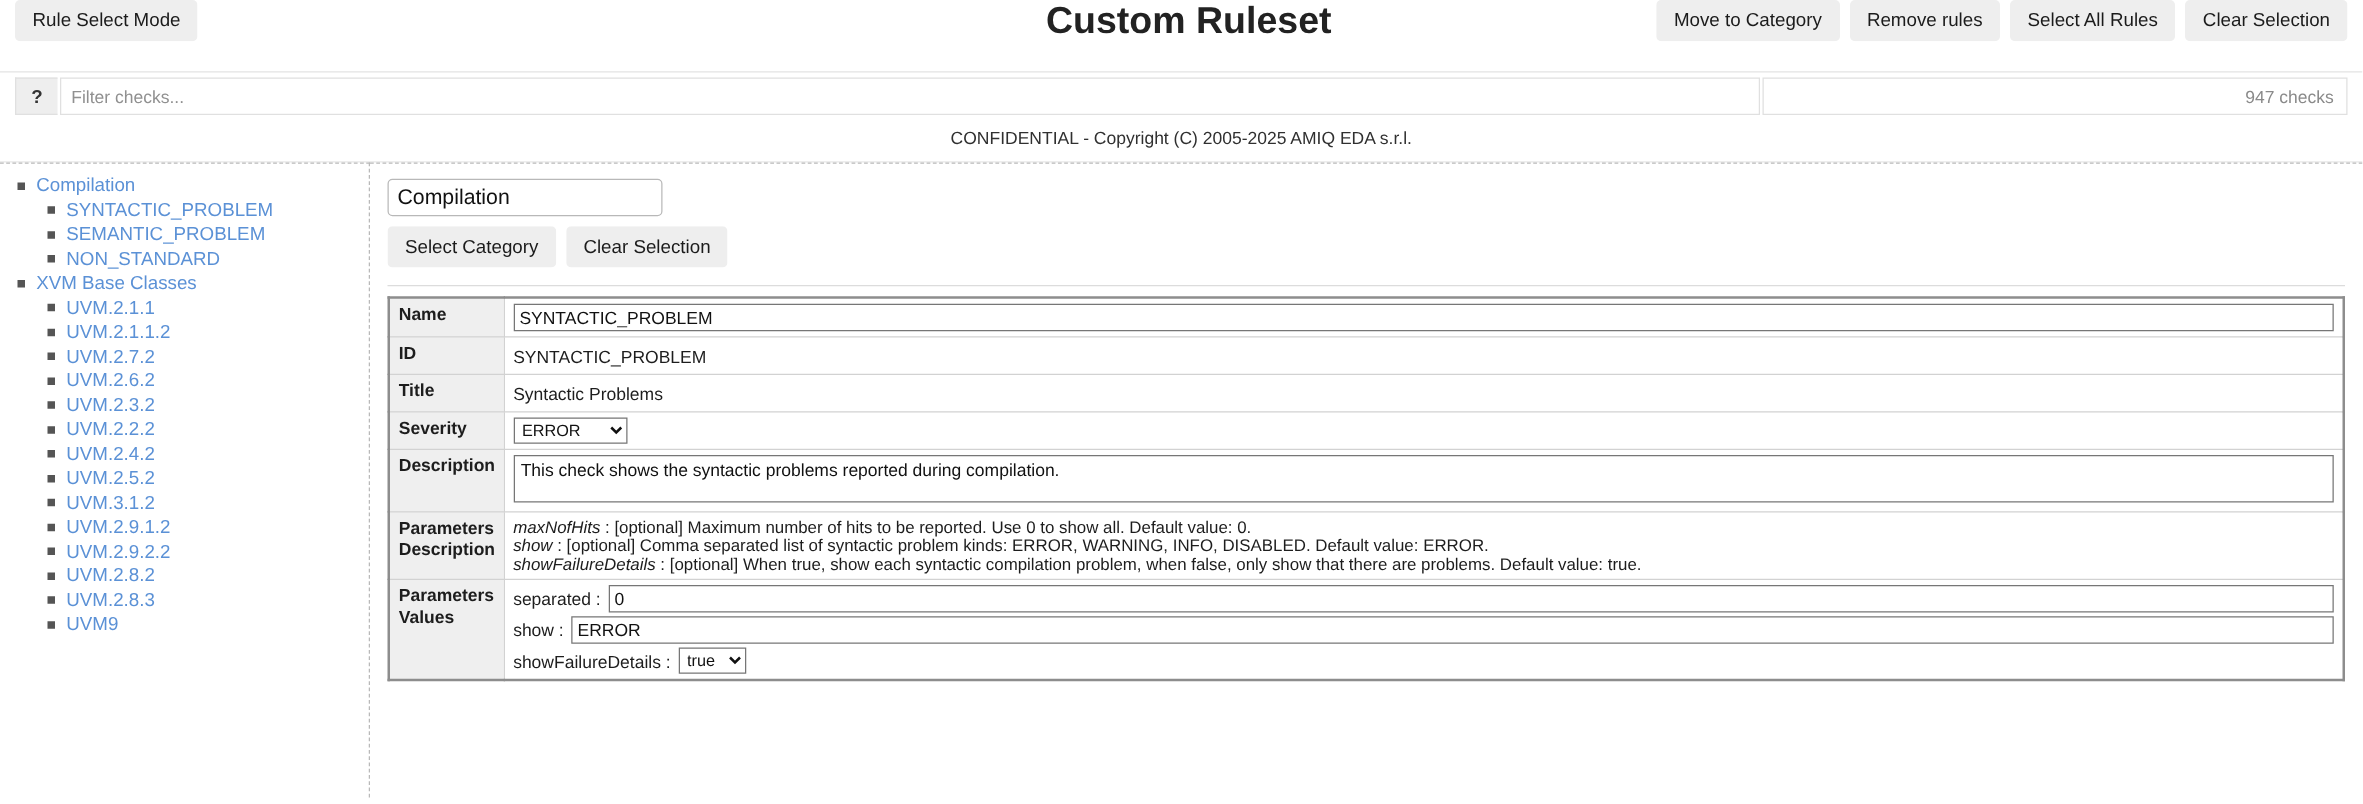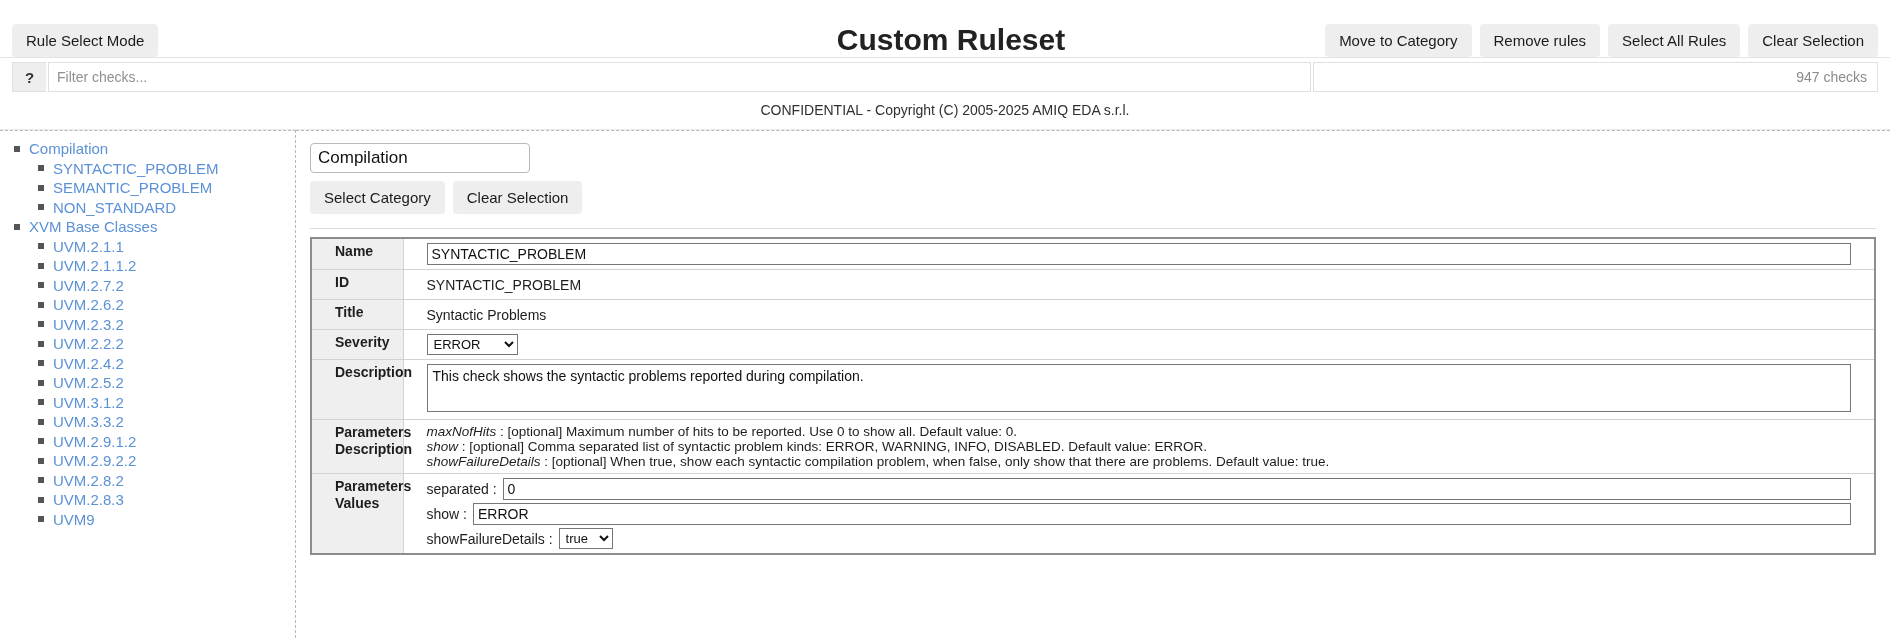--- a/index.html
+++ b/index.html
@@ -15,21 +15,21 @@
     color: #202020;
     overflow: hidden;
   }
 
   
   .toolbar {
     position: relative;
     height: 58px;
     border-bottom: 1px solid #e3e3e3;
     display: flex;
-    align-items: flex-end;
+    align-items: flex-start;
     padding: 0 12px;
   }
   .mode-group { display: flex; gap: 8px; align-items: center; }
   .btn {
     font-family: "Liberation Sans", sans-serif;
     font-size: 15px;
     color: #1b1b1b;
     background: #eeeeee;
     border: 1px solid transparent;
     border-radius: 4px;
@@ -88,21 +88,21 @@
     border: 1px solid #e0e0e0;
     background: #fff;
     padding: 0 8px;
     font-family: "Liberation Sans", sans-serif;
     font-size: 14px;
     color: #1d4ed8;
     outline: none;
   }
   .filter-input::placeholder { color: #909090; }
   .checks-count {
-    width: 565px;
+    width: 468px;
     border: 1px solid #e0e0e0;
     background: #fff;
     display: flex;
     align-items: center;
     justify-content: flex-end;
     padding-right: 10px;
     color: #8a8a8a;
     font-size: 14px;
   }
 
@@ -193,21 +193,21 @@
     margin-top: 8px;
     width: 100%;
     border-collapse: collapse;
     border: 2px solid #8d8d8d;
     background: #fff;
     table-layout: fixed;
   }
   .detail-table td {
     border-bottom: 1px solid #d2d2d2;
     vertical-align: top;
-    padding: 4px 23px;
+    padding: 4px 7px;
     font-size: 14px;
     color: #1d1d1d;
   }
   .detail-table tr:last-child td { border-bottom: none; }
   td.label {
     width: 92px;
     background: #efefef;
     font-weight: bold;
     border-right: 1px solid #d2d2d2;
     white-space: normal;
@@ -230,21 +230,21 @@
     font-family: "Liberation Sans", sans-serif;
     font-size: 13px;
     color: #111;
     border: 1px solid #767676;
     background: #fff;
     padding: 1px 2px;
     outline: none;
   }
   .desc-area {
     width: 100%;
-    height: 48px;
+    height: 38px;
     resize: none;
     font-family: "Liberation Sans", sans-serif;
     font-size: 14px;
     color: #111;
     border: 1px solid #767676;
     padding: 3px 5px;
     background: #fff;
     outline: none;
     overflow: hidden;
     line-height: 17px;
@@ -375,26 +375,20 @@
         <li>
           <div class="tree-node child">
             <span class="bullet"></span>
             <a class="tree-link">UVM.2.5.2</a>
           </div>
         </li>
         <li>
           <div class="tree-node child">
             <span class="bullet"></span>
             <a class="tree-link">UVM.3.1.2</a>
-          </div>
-        </li>
-        <li>
-          <div class="tree-node child">
-            <span class="bullet"></span>
-            <a class="tree-link">UVM.3.3.2</a>
           </div>
         </li>
         <li>
           <div class="tree-node child">
             <span class="bullet"></span>
             <a class="tree-link">UVM.2.9.1.2</a>
           </div>
         </li>
         <li>
           <div class="tree-node child">

